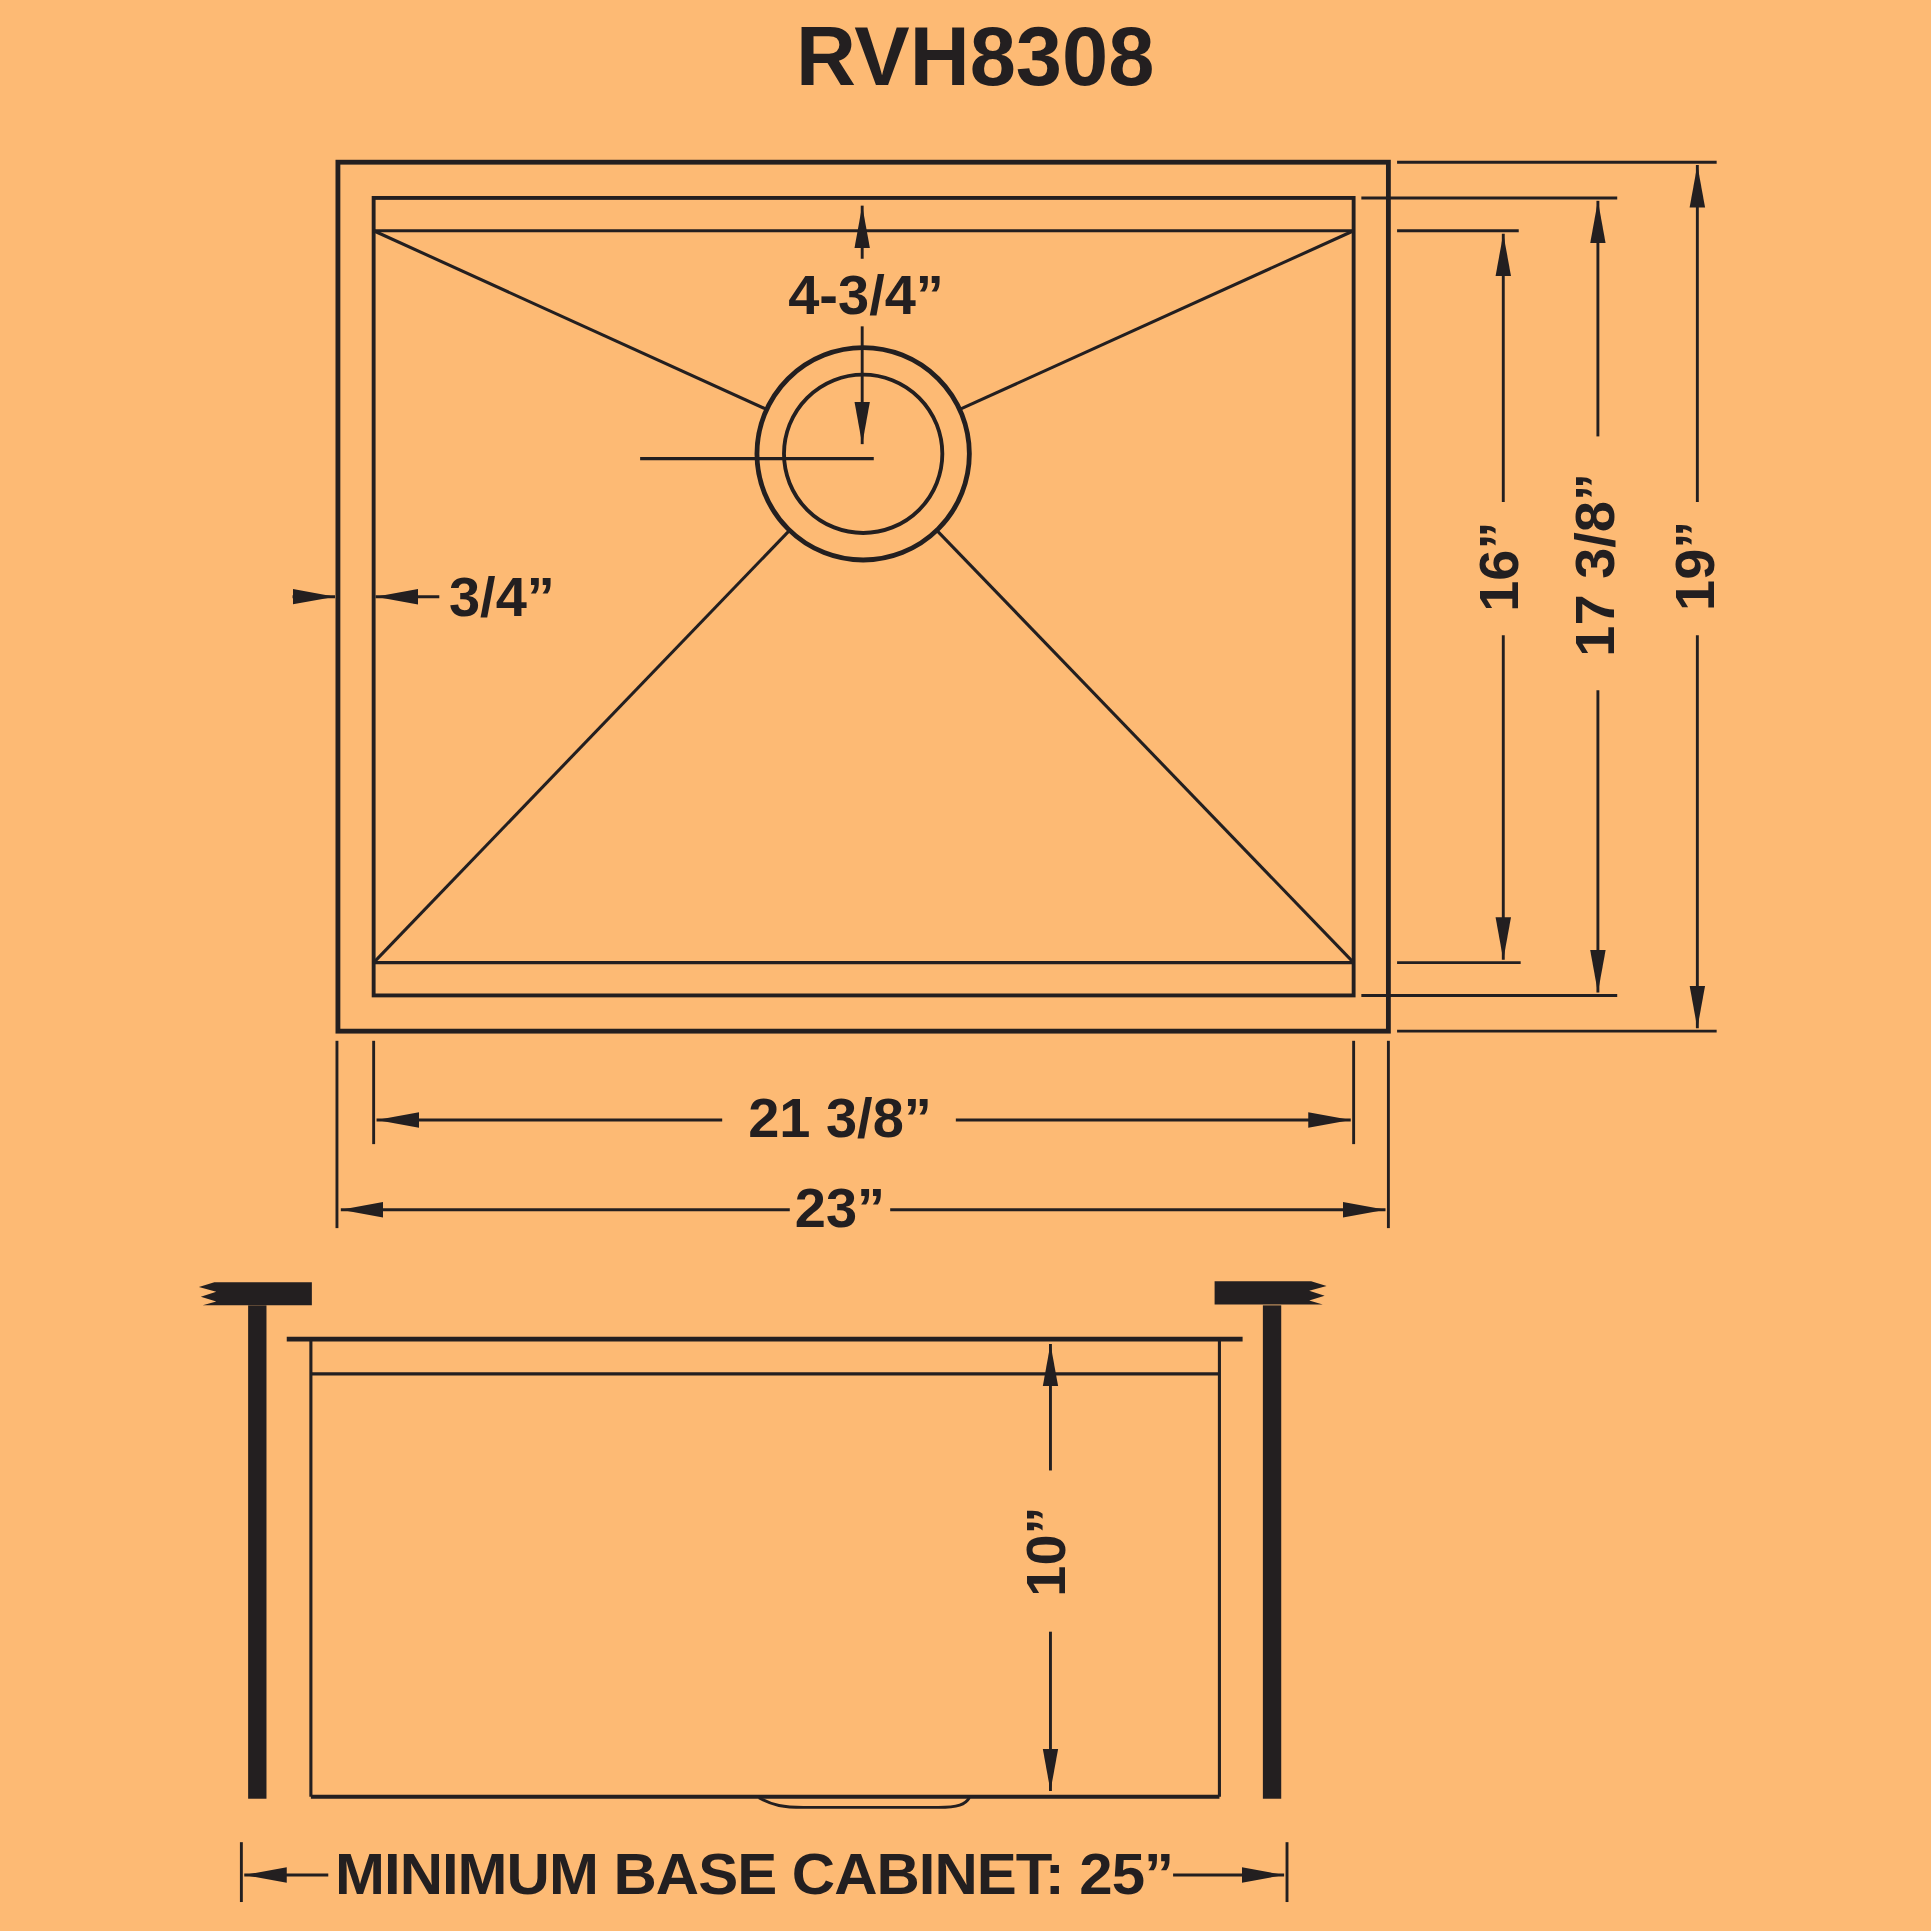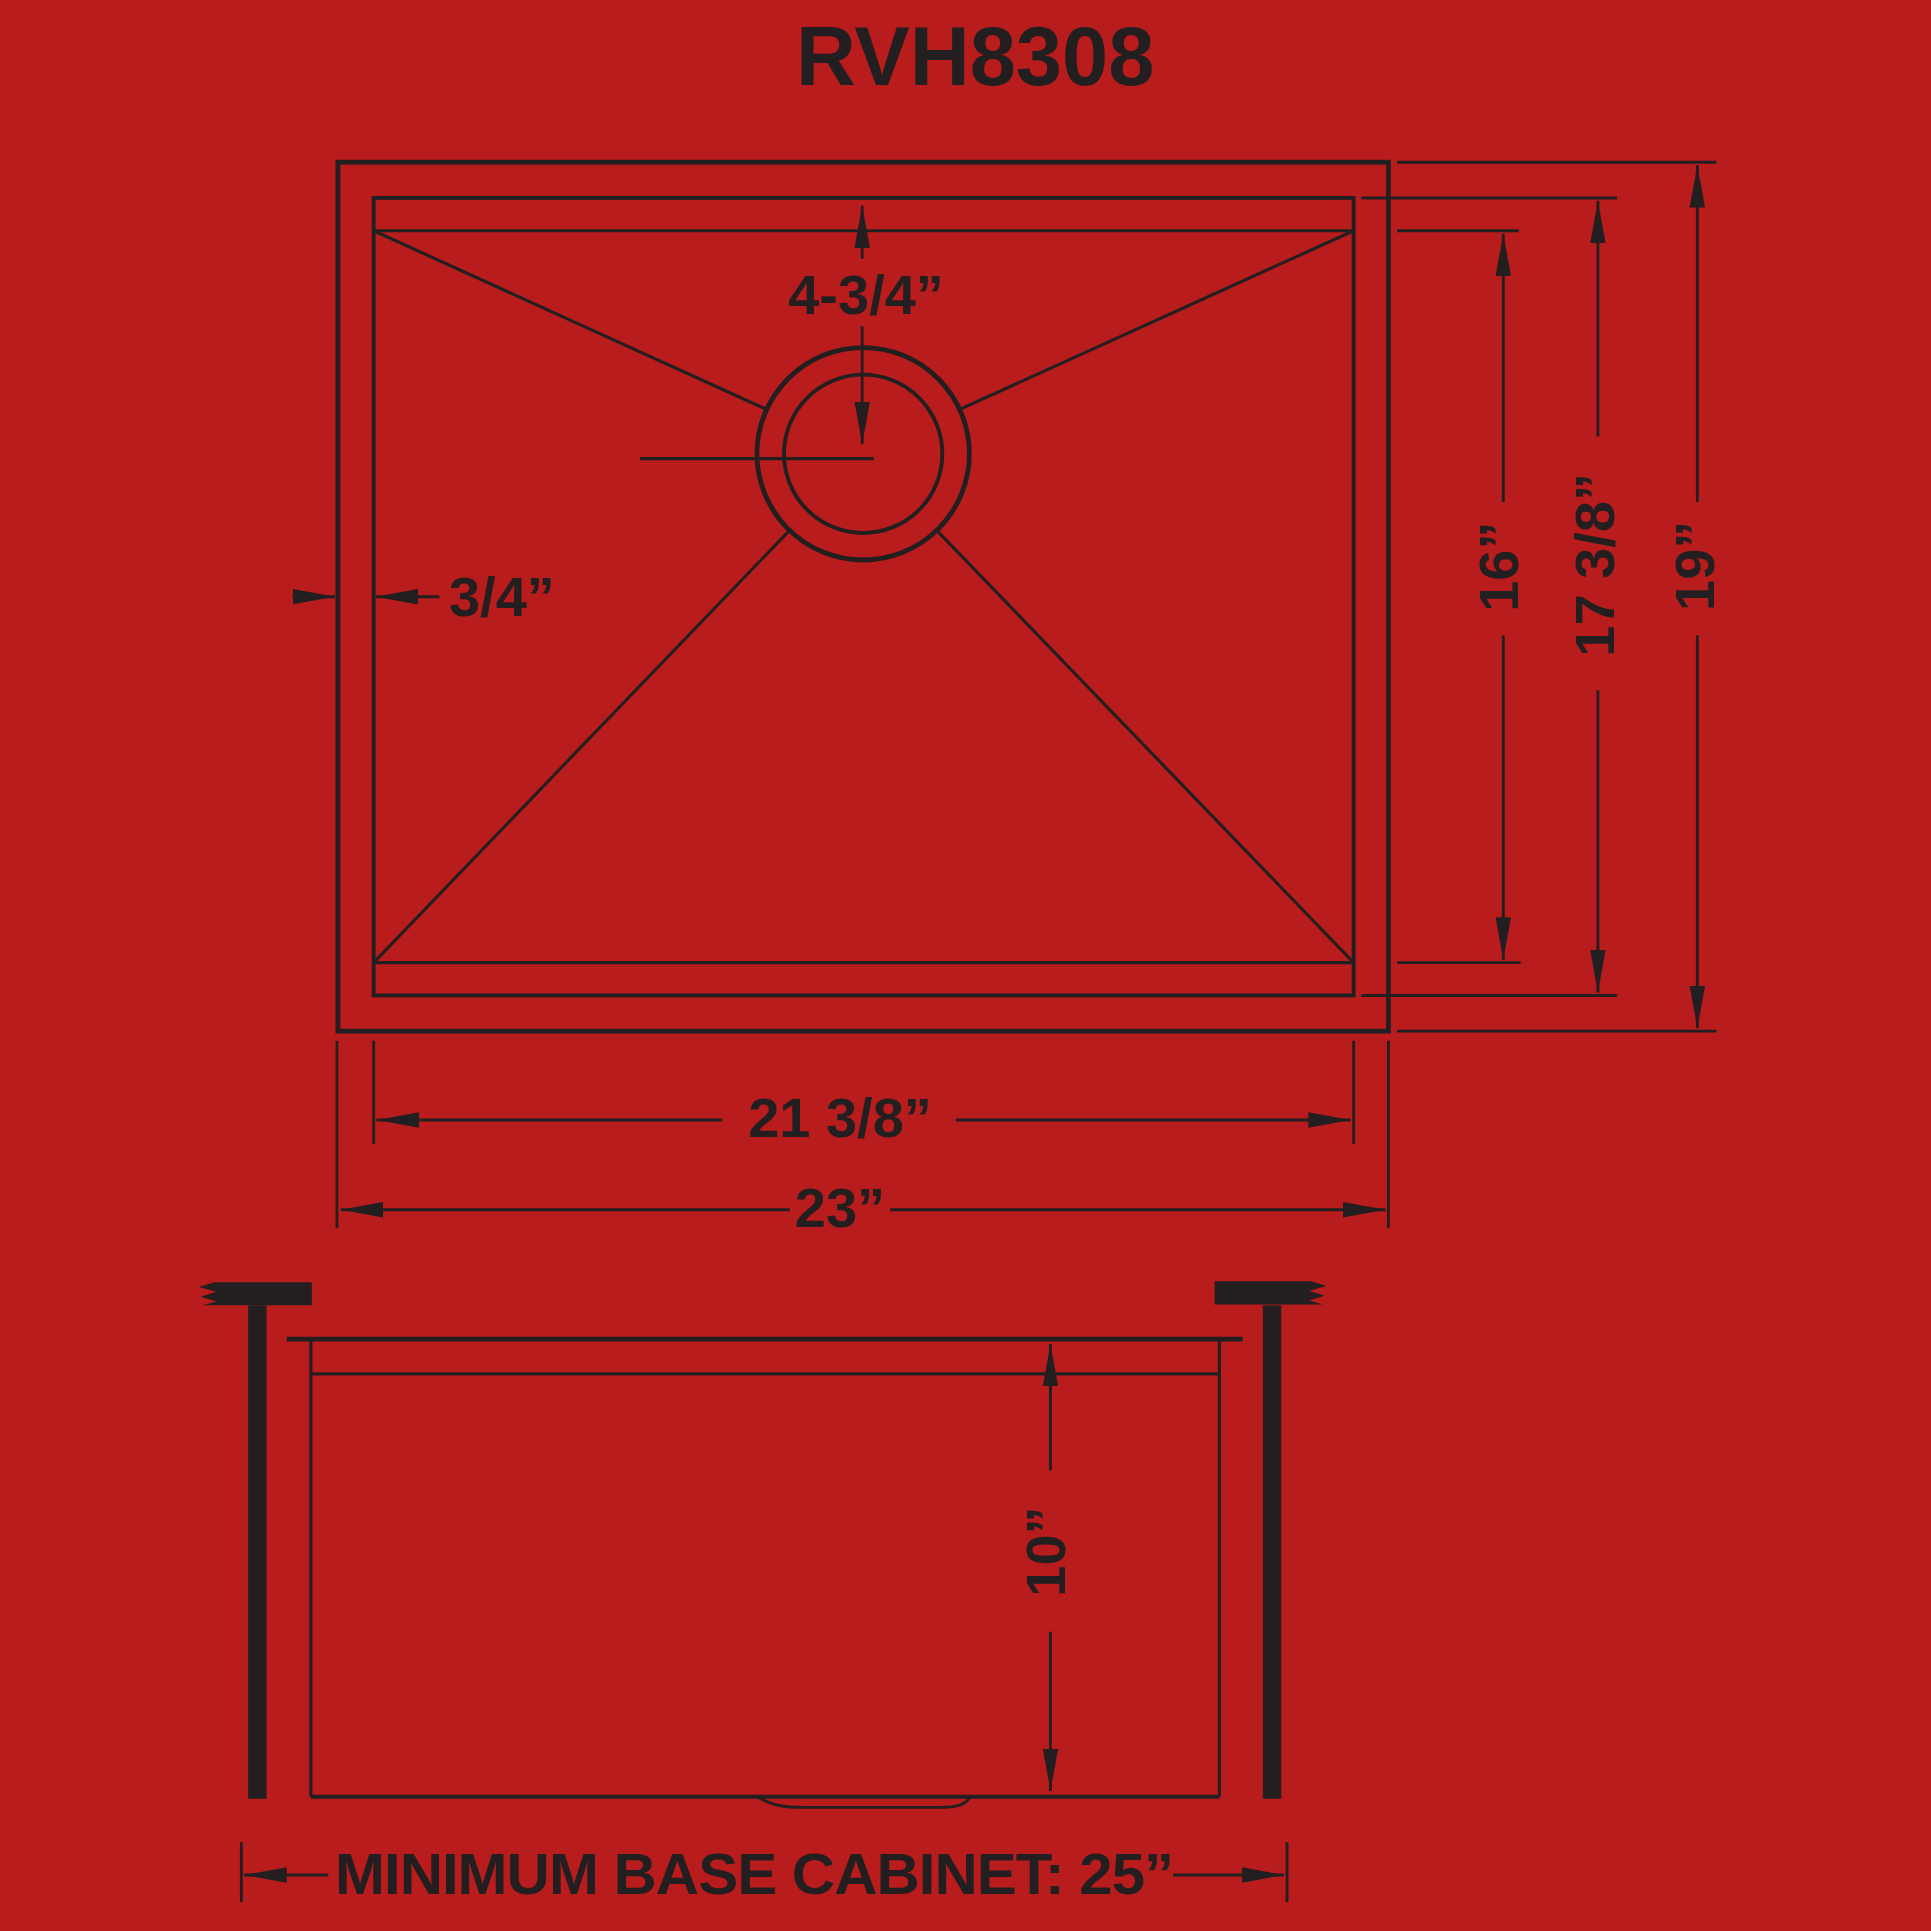--- a/index.html
+++ b/index.html
@@ -1,19 +1,19 @@
 <!DOCTYPE html>
 <html><head>
 <meta charset="utf-8">
 <style>
   html,body{margin:0;padding:0;background:#ffffff;}
   .page{
     position:relative;
     width:1931px;height:1931px;
-    background:#b91c1c;
+    background:#fdba74;
     font-family:"Liberation Sans", sans-serif;
   }
   svg{display:block;}
   .ln{stroke:#231f20;fill:none;}
   .thick{stroke-width:5;}
   .med{stroke-width:4;}
   .thin{stroke-width:3.2;}
   .dim{stroke-width:3;}
   .blk{fill:#231f20;stroke:none;}
   text{

